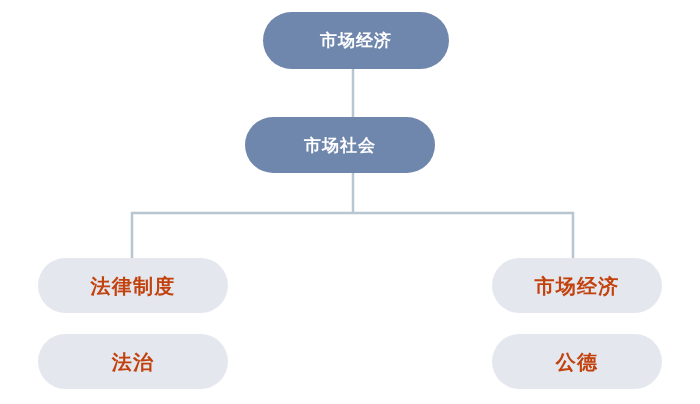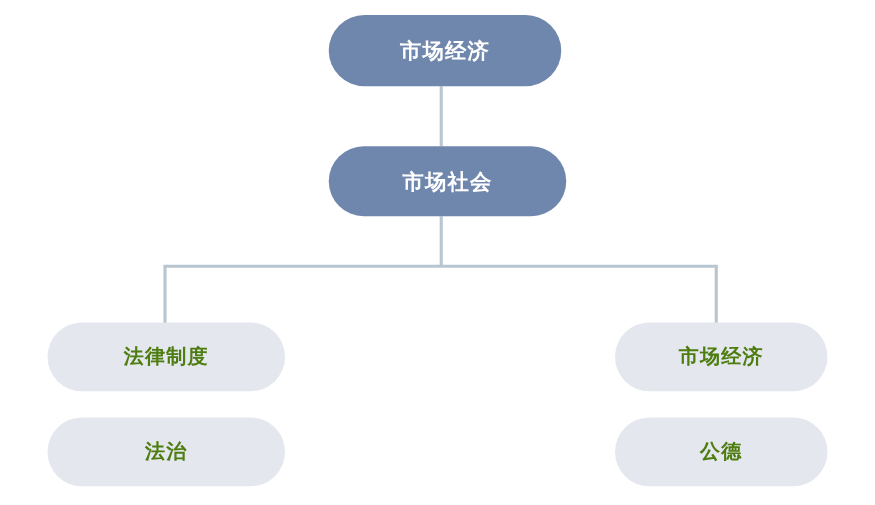--- a/index.html
+++ b/index.html
@@ -52,35 +52,35 @@
   .node.primary {
     background: #7087ad;
     color: #ffffff;
     font-size: 17px;
     font-weight: 700;
   }
 
   
   .node.secondary {
     background: #e4e7ee;
-    color: #4d7c0f;
-    font-size: 16px;
+    color: #c2410c;
+    font-size: 20px;
     font-weight: 700;
   }
 
   
   #node-market-economy {
     left: 263px;
     top: 12px;
     width: 186px;
     height: 57px;
   }
 
   #node-market-society {
-    left: 263px;
+    left: 245px;
     top: 117px;
     width: 190px;
     height: 56px;
   }
 
   #node-legal-system {
     left: 38px;
     top: 258px;
     width: 190px;
     height: 55px;

